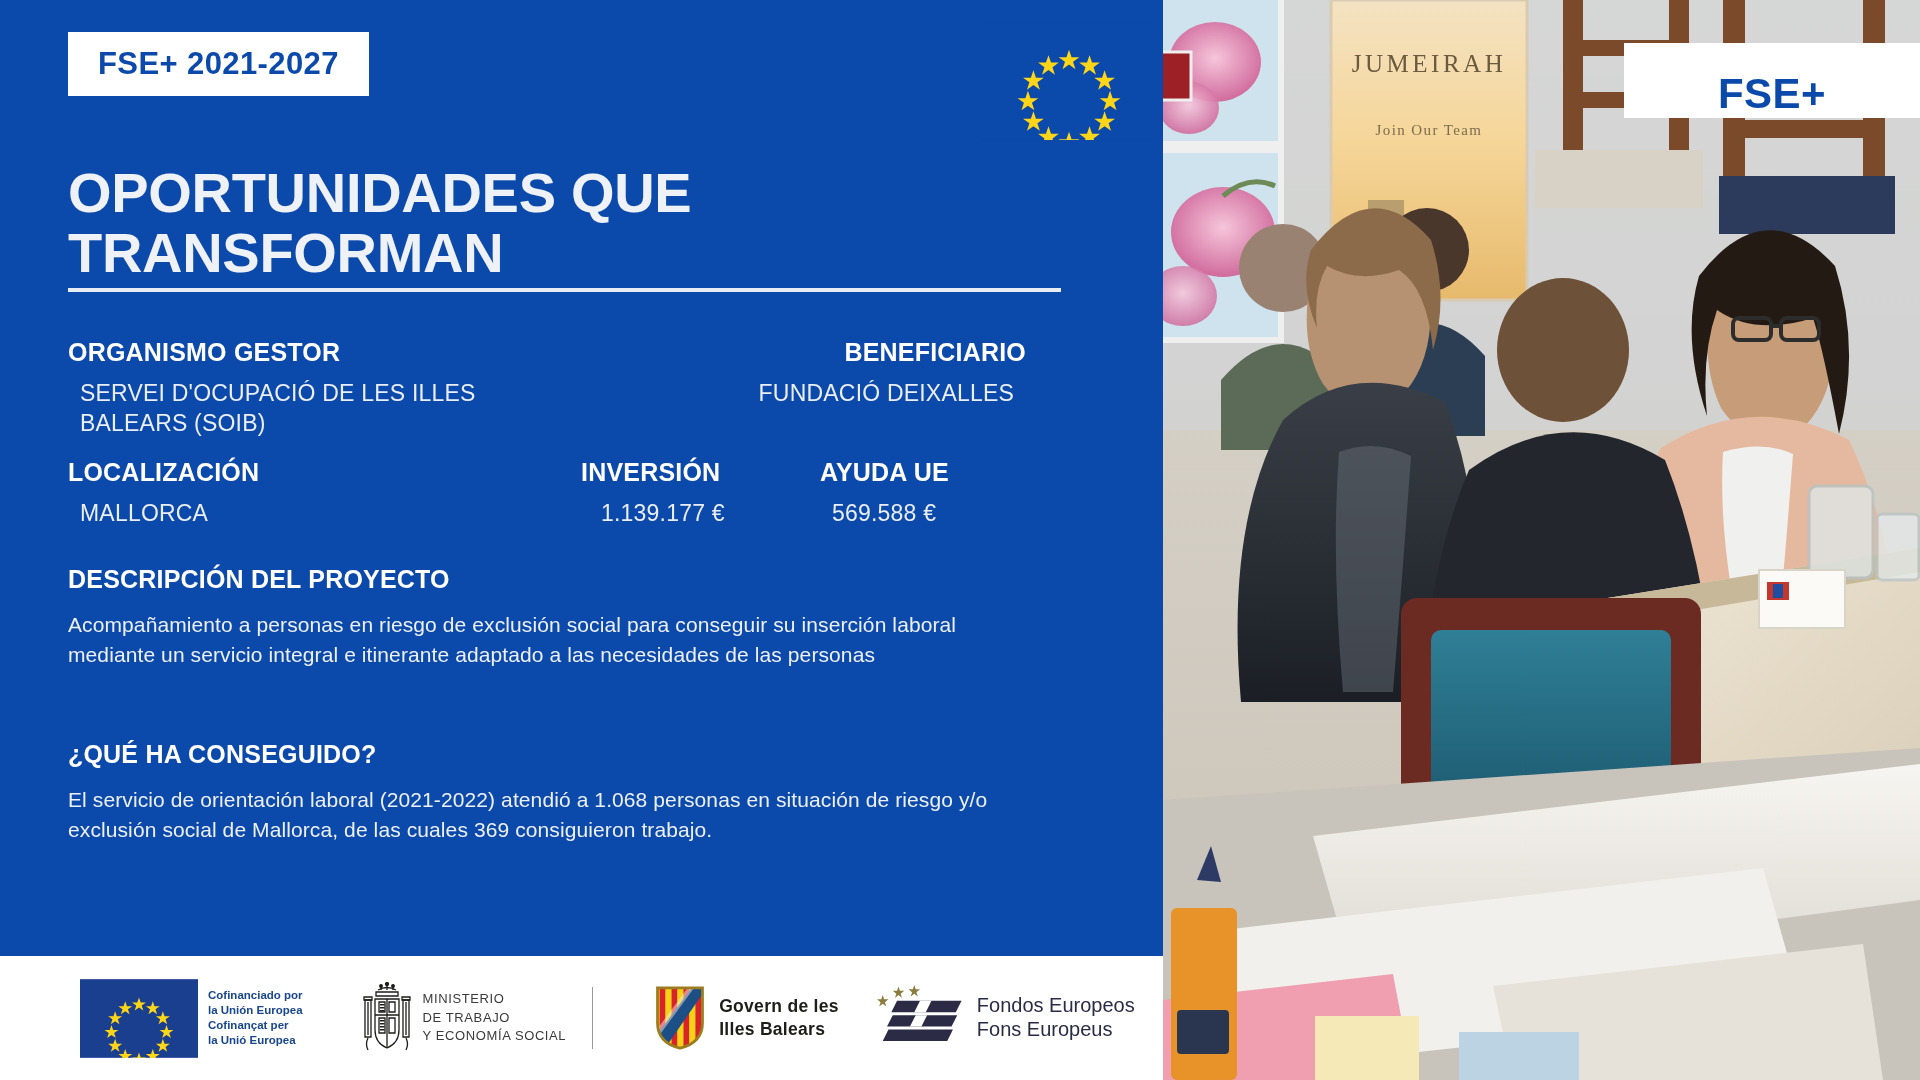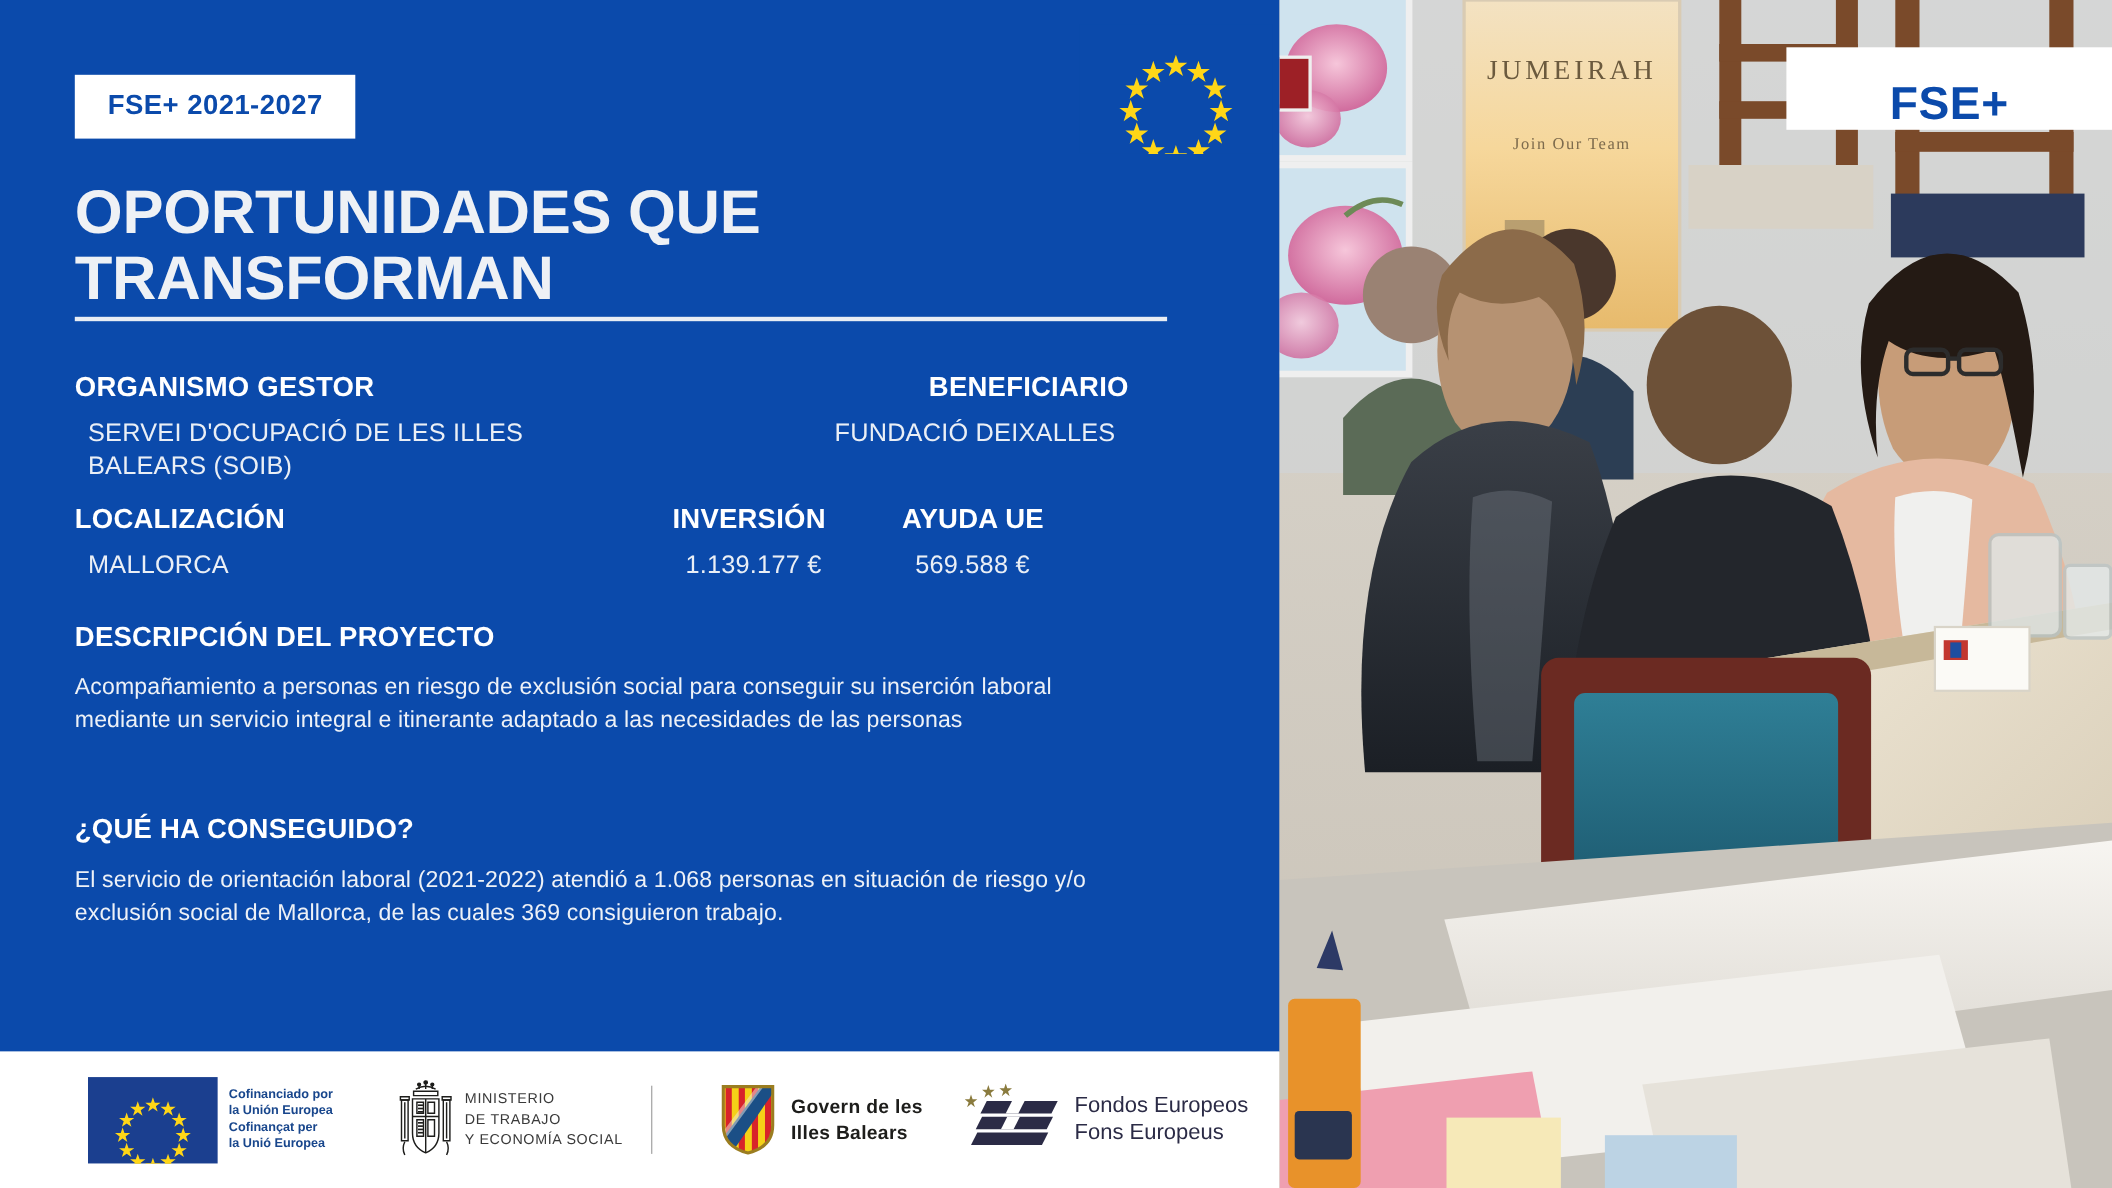--- a/index.html
+++ b/index.html
@@ -40,24 +40,24 @@
     top: 0;
     width: 1163px;
     height: 956px;
     background: #0b4aab;
   }
 
   
   .kicker-badge {
     position: absolute;
     left: 68px;
-    top: 68px;
+    top: 32px;
     background: #ffffff;
     color: #0b4aab;
-    font-size: 25px;
+    font-size: 31px;
     font-weight: bold;
     letter-spacing: 0.4px;
     padding: 16px 30px 17px 30px;
     line-height: 1;
   }
 
   
   .eu-emblem {
     position: absolute;
     left: 981px;
@@ -108,21 +108,21 @@
     color: #eaeff6;
     font-size: 23px;
     font-weight: normal;
     line-height: 1.3;
     letter-spacing: 0.2px;
     margin: 12px;
   }
 
   .col-a { position: absolute; left: 0;   top: 0; width: 440px; }
   .col-b { position: absolute; left: 538px; top: 0; width: 420px; text-align: right; }
-  .col-c { position: absolute; left: 513px; top: 0; width: 200px; text-align: center; }
+  .col-c { position: absolute; left: 513px; top: 0; width: 200px; text-align: left; }
   .col-d { position: absolute; left: 752px; top: 0; width: 280px; }
 
   .row2-wrap { position: absolute; left: 0; top: 120px; width: 1020px; height: 110px; }
   .row2-wrap .col-c .fact-value { padding-left: 8px; }
 
   
   .section {
     position: absolute;
     left: 68px;
     width: 1030px;

